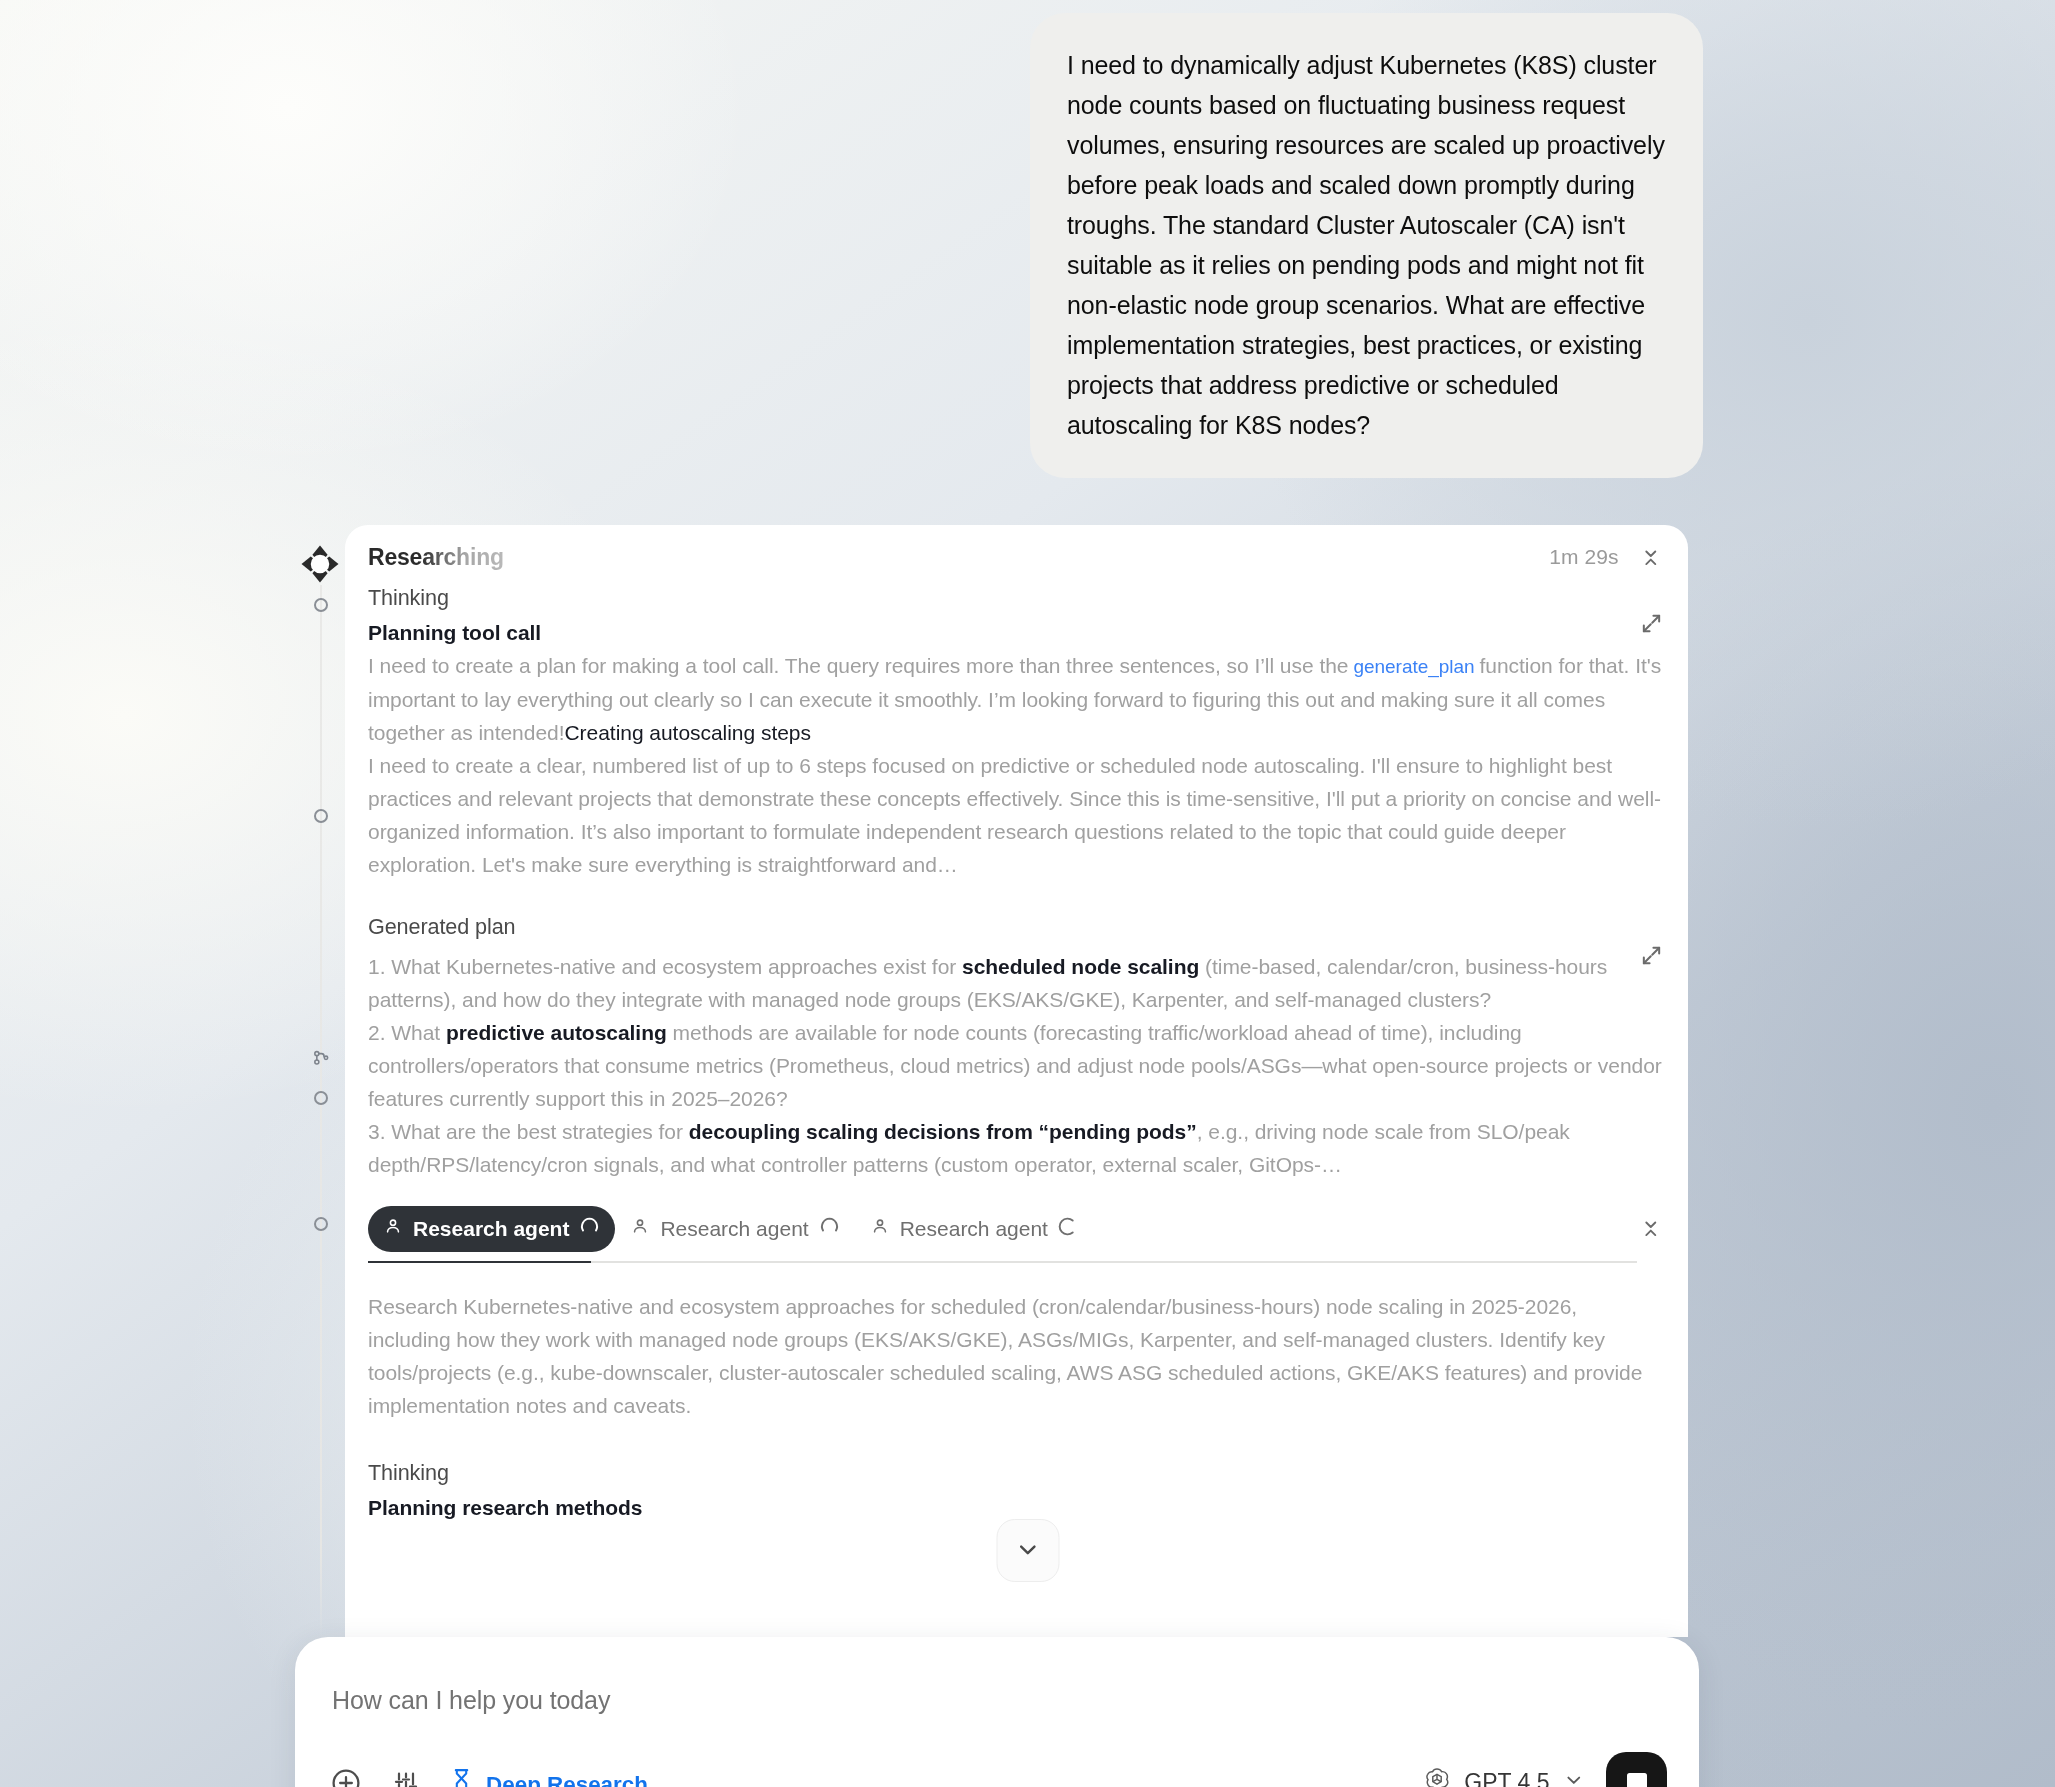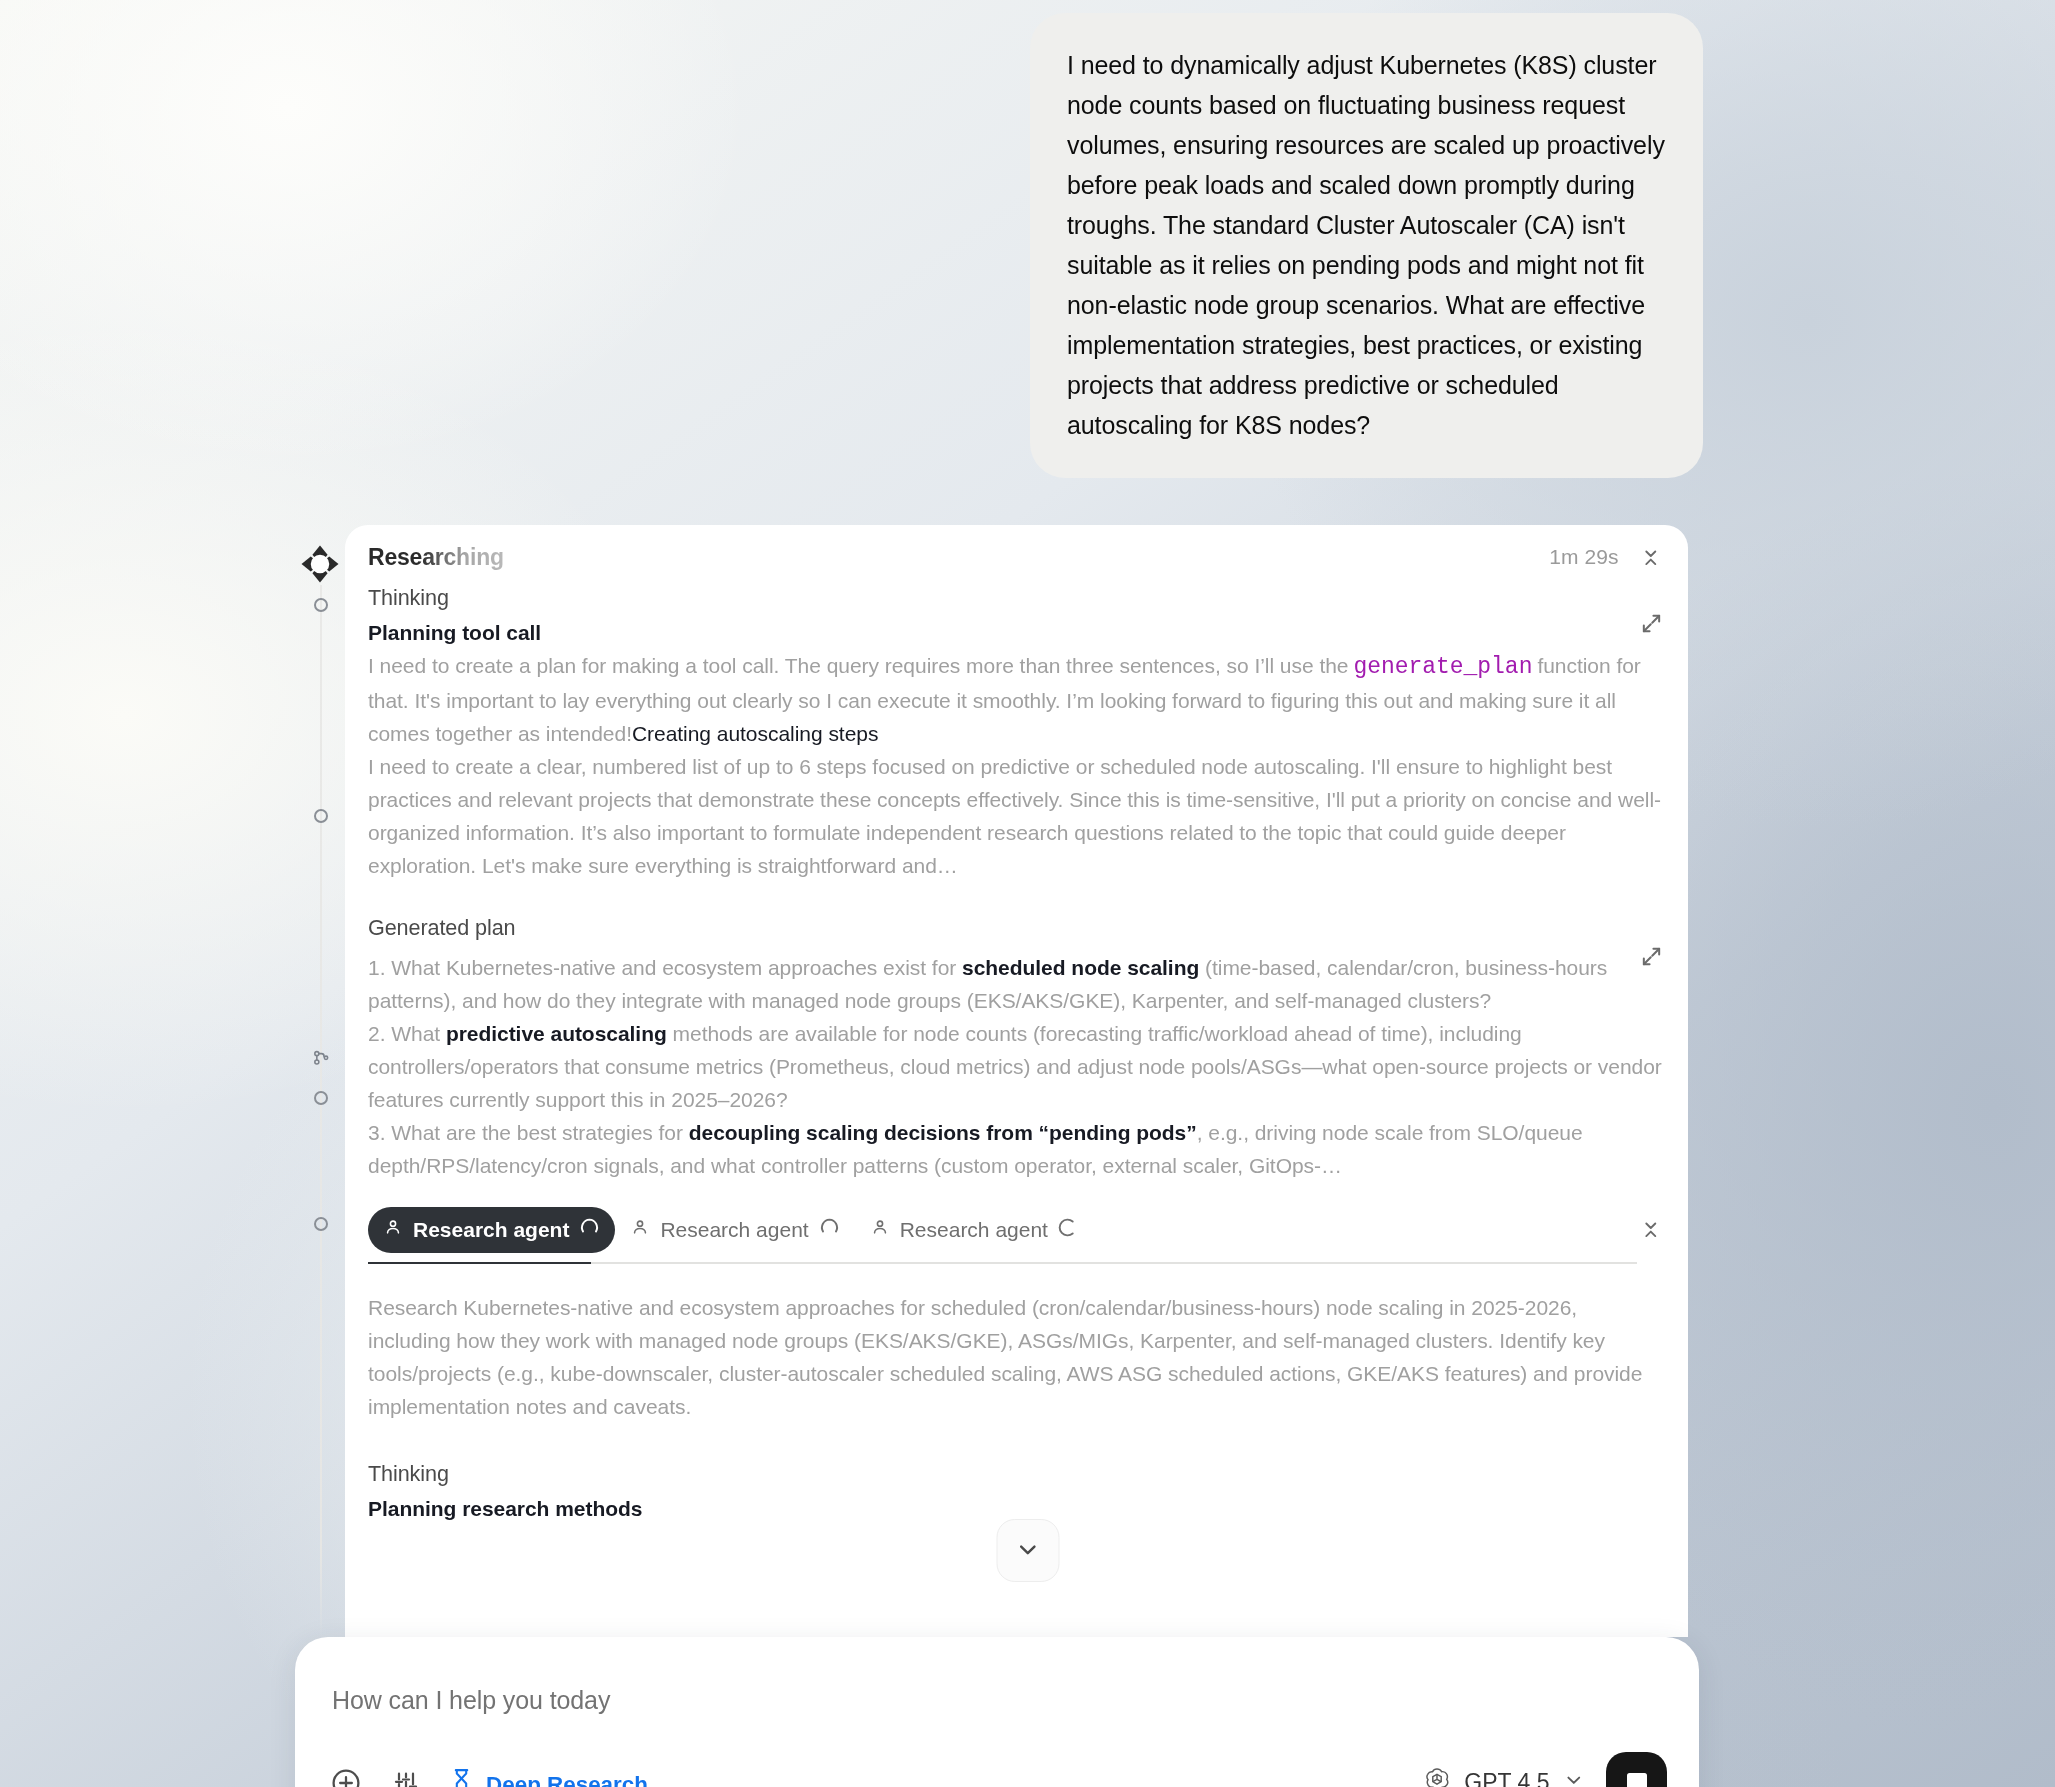--- a/index.html
+++ b/index.html
@@ -166,23 +166,23 @@
     font-weight: 400;
   }
   .lead-head {
     display: block;
     font-size: 21px;
     font-weight: 700;
     color: #171a23;
     line-height: 33px;
   }
   .code-inline {
-    font-family: Liberation Mono, monospace;
-    font-size: 23px;
-    color: #a21caf;
+    font-family: Liberation Sans, sans-serif;
+    font-size: 19px;
+    color: #3b82f6;
     padding: 0 5px;
   }
 
   
   .agent-tabs-row {
     display: flex;
     align-items: center;
     justify-content: space-between;
     margin-top: 21.6px;
   }
@@ -408,21 +408,21 @@
           <div class="section-head">
             <div class="section-label">Generated plan</div>
           </div>
           <div class="para" style="margin-top:10px;">
             <span>1. What Kubernetes-native and ecosystem approaches exist for </span><b>scheduled node scaling</b><span> (time-based, calendar/cron, business-hours patterns), and how do they integrate with managed node groups (EKS/AKS/GKE), Karpenter, and self-managed clusters?</span>
           </div>
           <div class="para" style="margin-top:0;">
             <span>2. What </span><b>predictive autoscaling</b><span> methods are available for node counts (forecasting traffic/workload ahead of time), including controllers/operators that consume metrics (Prometheus, cloud metrics) and adjust node pools/ASGs—what open-source projects or vendor features currently support this in 2025–2026?</span>
           </div>
           <div class="para" style="margin-top:0;">
-            <span>3. What are the best strategies for </span><b>decoupling scaling decisions from “pending pods”</b><span>, e.g., driving node scale from SLO/queue depth/RPS/latency/cron signals, and what controller patterns (custom operator, external scaler, GitOps-…</span>
+            <span>3. What are the best strategies for </span><b>decoupling scaling decisions from “pending pods”</b><span>, e.g., driving node scale from SLO/peak depth/RPS/latency/cron signals, and what controller patterns (custom operator, external scaler, GitOps-…</span>
           </div>
           <div class="icon-btn" style="position:absolute; right:0; top:33px;">
             <svg viewBox="0 0 24 24" width="23" height="23" fill="none" stroke="currentColor" stroke-width="2.1" stroke-linecap="round" stroke-linejoin="round">
               <path d="M14 4h6v6"></path>
                 <path d="M20 4l-7.2 7.2"></path>
               <path d="M10 20H4v-6"></path>
                 <path d="M4 20l7.2-7.2"></path>
             </svg>
           </div>
         </div>

